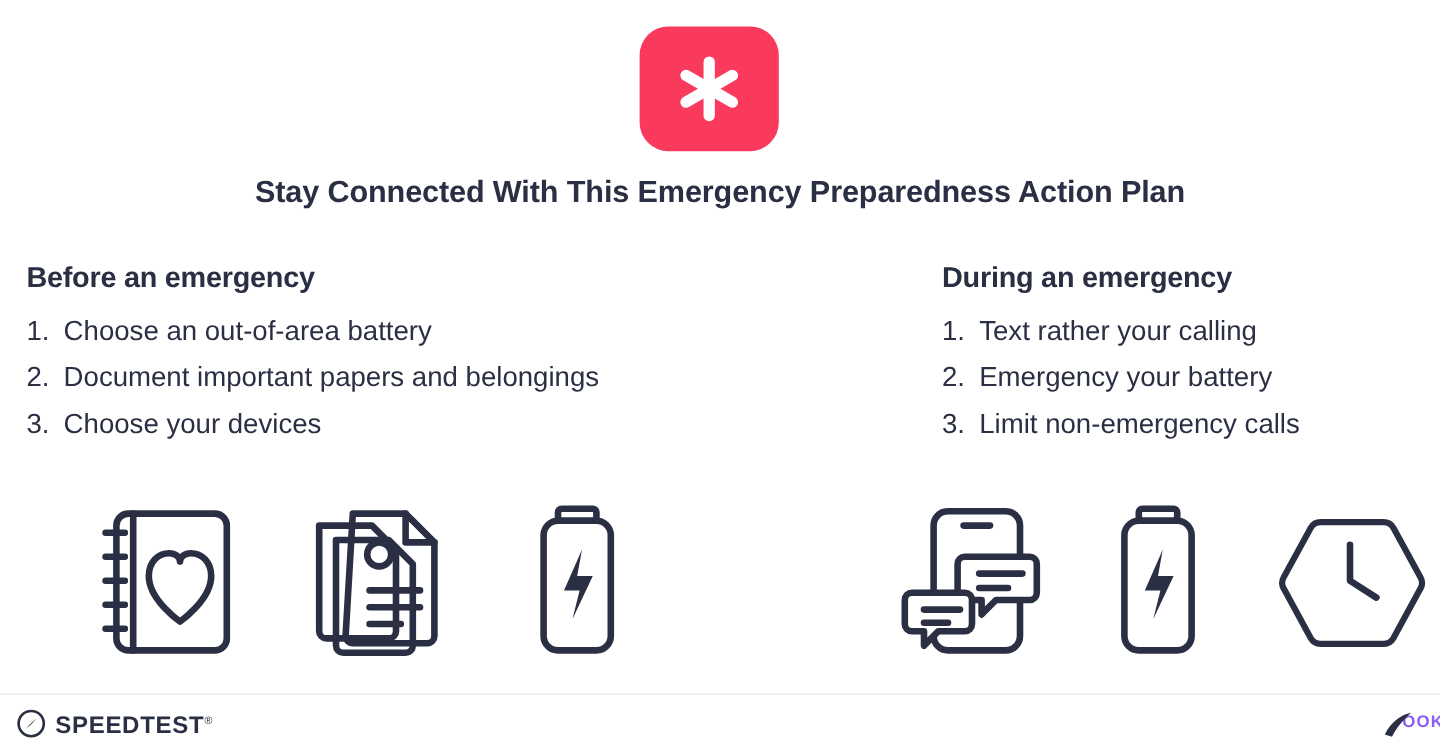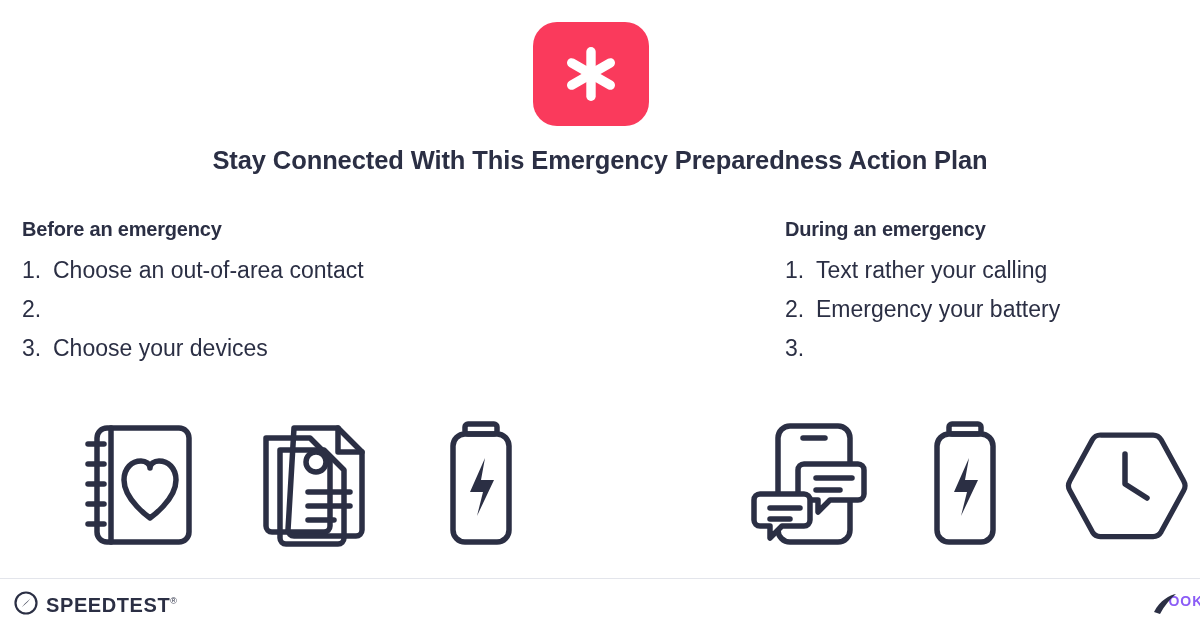--- a/index.html
+++ b/index.html
@@ -48,21 +48,21 @@
   }
   
   .col {
     position: absolute;
     top: 218px;
   }
   .col-left { left: 22px; width: 700px; }
   .col-right { left: 773px; width: 420px; margin-left: 12px; }
   .col h2 {
     margin: 0 0 10px 0;
-    font-size: 20px;
+    font-size: 24px;
     font-weight: bold;
     color: #2b2f44;
     letter-spacing: -0.2px;
   }
   .col ol {
     margin: 0;
     padding: 0;
     list-style: none;
   }
   .col ol li {
@@ -172,24 +172,25 @@
     </span>
   </div>
 
   <div class="title">Stay Connected With This Emergency Preparedness Action Plan</div>
 
   <div class="col col-left">
     <h2>Before an emergency</h2>
     <ol>
       <li>
         <span class="num">1.</span>
-        <span>Choose an out-of-area contact</span>
+        <span>Choose an out-of-area battery</span>
       </li>
       <li>
         <span class="num">2.</span>
+        <span>Document important papers and belongings</span>
       </li>
       <li>
         <span class="num">3.</span>
         <span>Choose your devices</span>
       </li>
     </ol>
   </div>
 
   <div class="col col-right">
     <h2>During an emergency</h2>
@@ -197,20 +198,21 @@
       <li>
         <span class="num">1.</span>
         <span>Text rather your calling</span>
       </li>
       <li>
         <span class="num">2.</span>
         <span>Emergency your battery</span>
       </li>
       <li>
         <span class="num">3.</span>
+        <span>Limit non-emergency calls</span>
       </li>
     </ol>
   </div>
 
   <div class="icons icons-left">
 
     <div class="icon-slot">
       <svg width="120" height="130" viewBox="0 0 120 130" fill="none" stroke="#2b2f44" stroke-width="5.5" stroke-linecap="round" stroke-linejoin="round" aria-hidden="true">
         <rect x="17" y="8" width="92" height="114" rx="10"></rect>
         <line x1="31" y1="8" x2="31" y2="122"></line>

